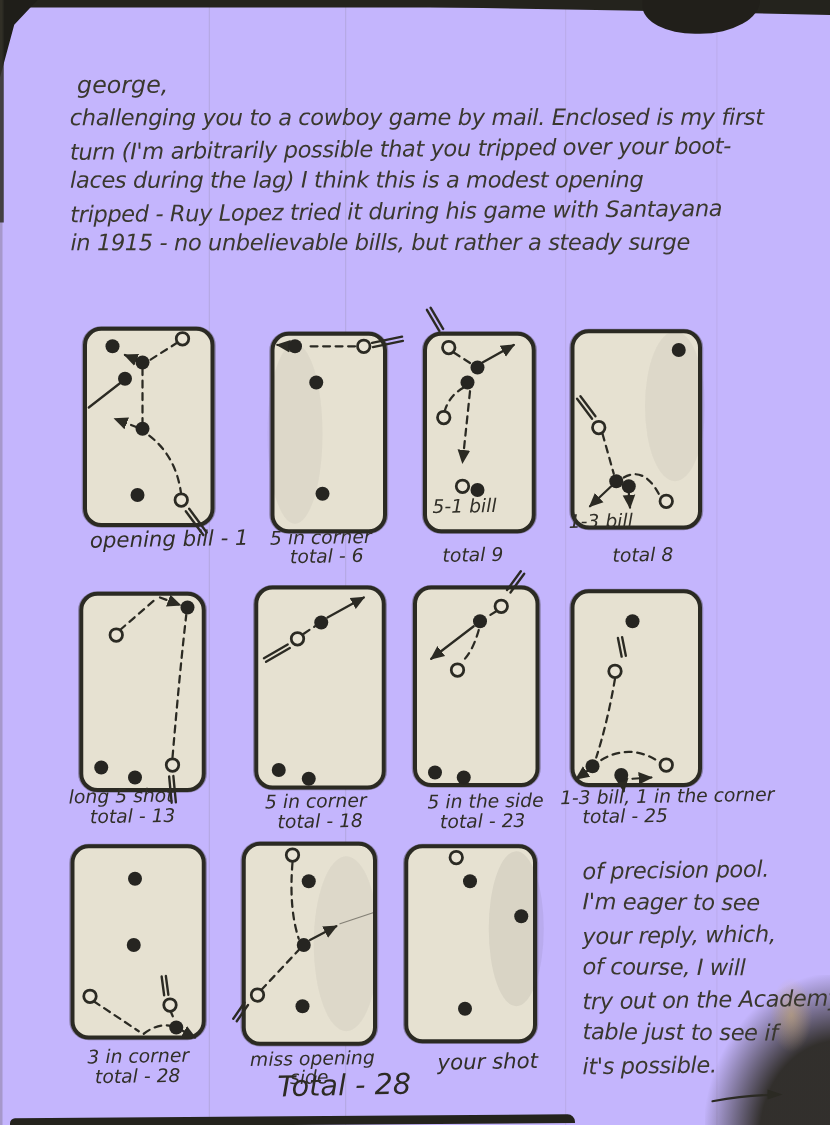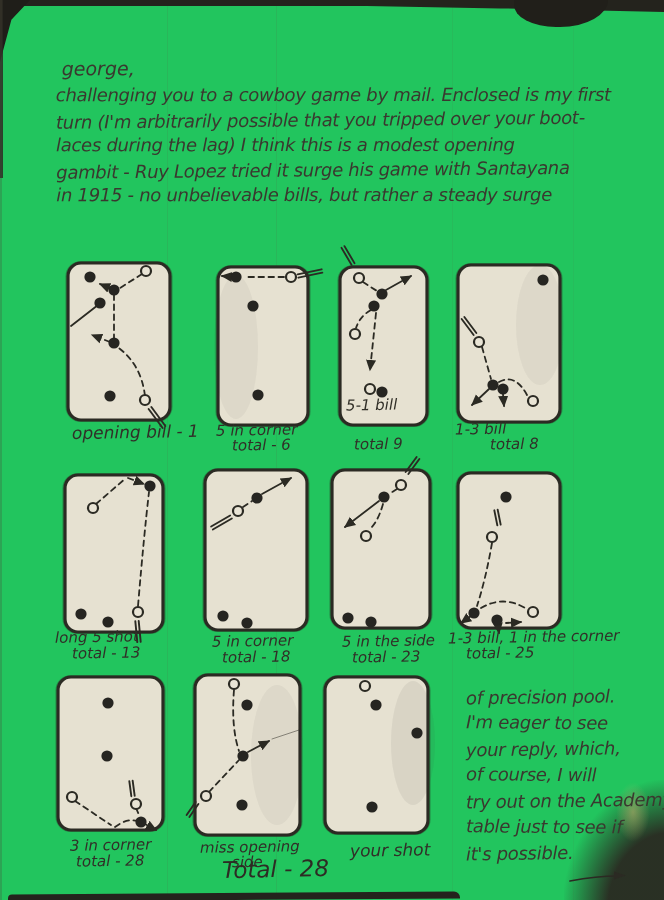--- a/index.html
+++ b/index.html
@@ -1,17 +1,17 @@
 <!DOCTYPE html>
 <html><head>
 <meta charset="utf-8">
 <style>
   html,body{margin:0;padding:0;}
   body{width:664px;height:900px;overflow:hidden;background:#d8d4c6;}
-  #page{position:relative;width:664px;height:900px;background:#22c55e;overflow:hidden;
+  #page{position:relative;width:664px;height:900px;background:#c4b5fd;overflow:hidden;
         font-family:"DejaVu Sans",sans-serif;}
   
   .hw{font-style:italic;color:#3a382f;}
   #letter{position:absolute;left:56px;top:56px;width:580px;transform:rotate(-0.3deg);}
   #greeting{font-size:19px;margin-left:6px;margin-bottom:4px;}
   .letter-line{font-size:18px;line-height:25px;letter-spacing:-0.3px;white-space:nowrap;}
   .letter-line:nth-child(odd){transform:rotate(0.25deg);}
   .letter-line:nth-child(even){transform:rotate(-0.25deg);}
   .caption{position:absolute;font-style:italic;color:#312f28;font-size:15px;white-space:nowrap;
            transform:rotate(-1deg);}
@@ -59,21 +59,21 @@
   <div id="edge-b"></div>
   <div id="corner-br"></div>
   <div id="stain-br"></div>
 
   <div id="letter">
     <div id="greeting" class="hw">george,</div>
     <div id="letter-lines">
         <div class="letter-line hw">challenging you to a cowboy game by mail. Enclosed is my first</div>
         <div class="letter-line hw">turn (I'm arbitrarily possible that you tripped over your boot-</div>
         <div class="letter-line hw">laces during the lag) I think this is a modest opening</div>
-        <div class="letter-line hw">gambit - Ruy Lopez tried it surge his game with Santayana</div>
+        <div class="letter-line hw">tripped - Ruy Lopez tried it during his game with Santayana</div>
         <div class="letter-line hw">in 1915 - no unbelievable bills, but rather a steady surge</div>
       </div>
   </div>
 
   <div id="diagrams">
       <svg class="table-svg" width="150" height="205" viewBox="-24 -24 150 205" style="left: 44px; top: 239px;">
         <defs>
           <marker id="ah0" viewBox="0 0 10 10" refX="8" refY="5" markerWidth="7" markerHeight="7" orient="auto">
             <path d="M0,1 L9,5 L0,9 Z" fill="#2b2a23"></path>
           </marker>
@@ -154,21 +154,21 @@
         <path d="M45,129 L46,141" fill="none" stroke="#2b2a23" stroke-width="1.8" stroke-linecap="round" marker-end="url(#ah3)"></path>
         <path d="M41,117 Q57,108 69,130" fill="none" stroke="#2b2a23" stroke-width="1.8" stroke-linecap="round" stroke-dasharray="5.5,4.5"></path>
         <line x1="3.6399999999999997" y1="54.02" x2="15.64" y2="70.02" stroke="#2b2a23" stroke-width="1.9" stroke-linecap="round"></line>
         <line x1="6.36" y1="51.98" x2="18.36" y2="67.98" stroke="#2b2a23" stroke-width="1.9" stroke-linecap="round"></line>
         <circle cx="85" cy="15" r="5.6" fill="#262521"></circle>
         <circle cx="21" cy="77" r="5" fill="#e9e4d5" stroke="#2b2a23" stroke-width="2.2"></circle>
         <circle cx="35" cy="120" r="5.6" fill="#262521"></circle>
         <circle cx="45" cy="124" r="5.6" fill="#262521"></circle>
         <circle cx="75" cy="136" r="5" fill="#e9e4d5" stroke="#2b2a23" stroke-width="2.2"></circle>
       </svg>
-      <div class="caption" style="left: 455px; top: 420px;">1-3 bill</div>
+      <div class="caption" style="left: 455px; top: 408px;">1-3 bill</div>
       <div class="caption" style="left: 490px; top: 435px; text-align: right;">total 8</div>
       <svg class="table-svg" width="146" height="205" viewBox="-24 -24 146 205" style="left: 41px; top: 451px;">
         <defs>
           <marker id="ah4" viewBox="0 0 10 10" refX="8" refY="5" markerWidth="7" markerHeight="7" orient="auto">
             <path d="M0,1 L9,5 L0,9 Z" fill="#2b2a23"></path>
           </marker>
         </defs>
         <rect x="0" y="0" width="98" height="157" rx="13" fill="#e6e1d1" stroke="#2b2a23" stroke-width="3.2"></rect>
         <rect x="-2" y="-1.5" width="102" height="160" rx="15" fill="none" stroke="#2b2a23" stroke-width="1.2" opacity="0.35"></rect>
         <path d="M31,29 L61,3" fill="none" stroke="#2b2a23" stroke-width="1.8" stroke-linecap="round" stroke-dasharray="5.5,4.5"></path>

